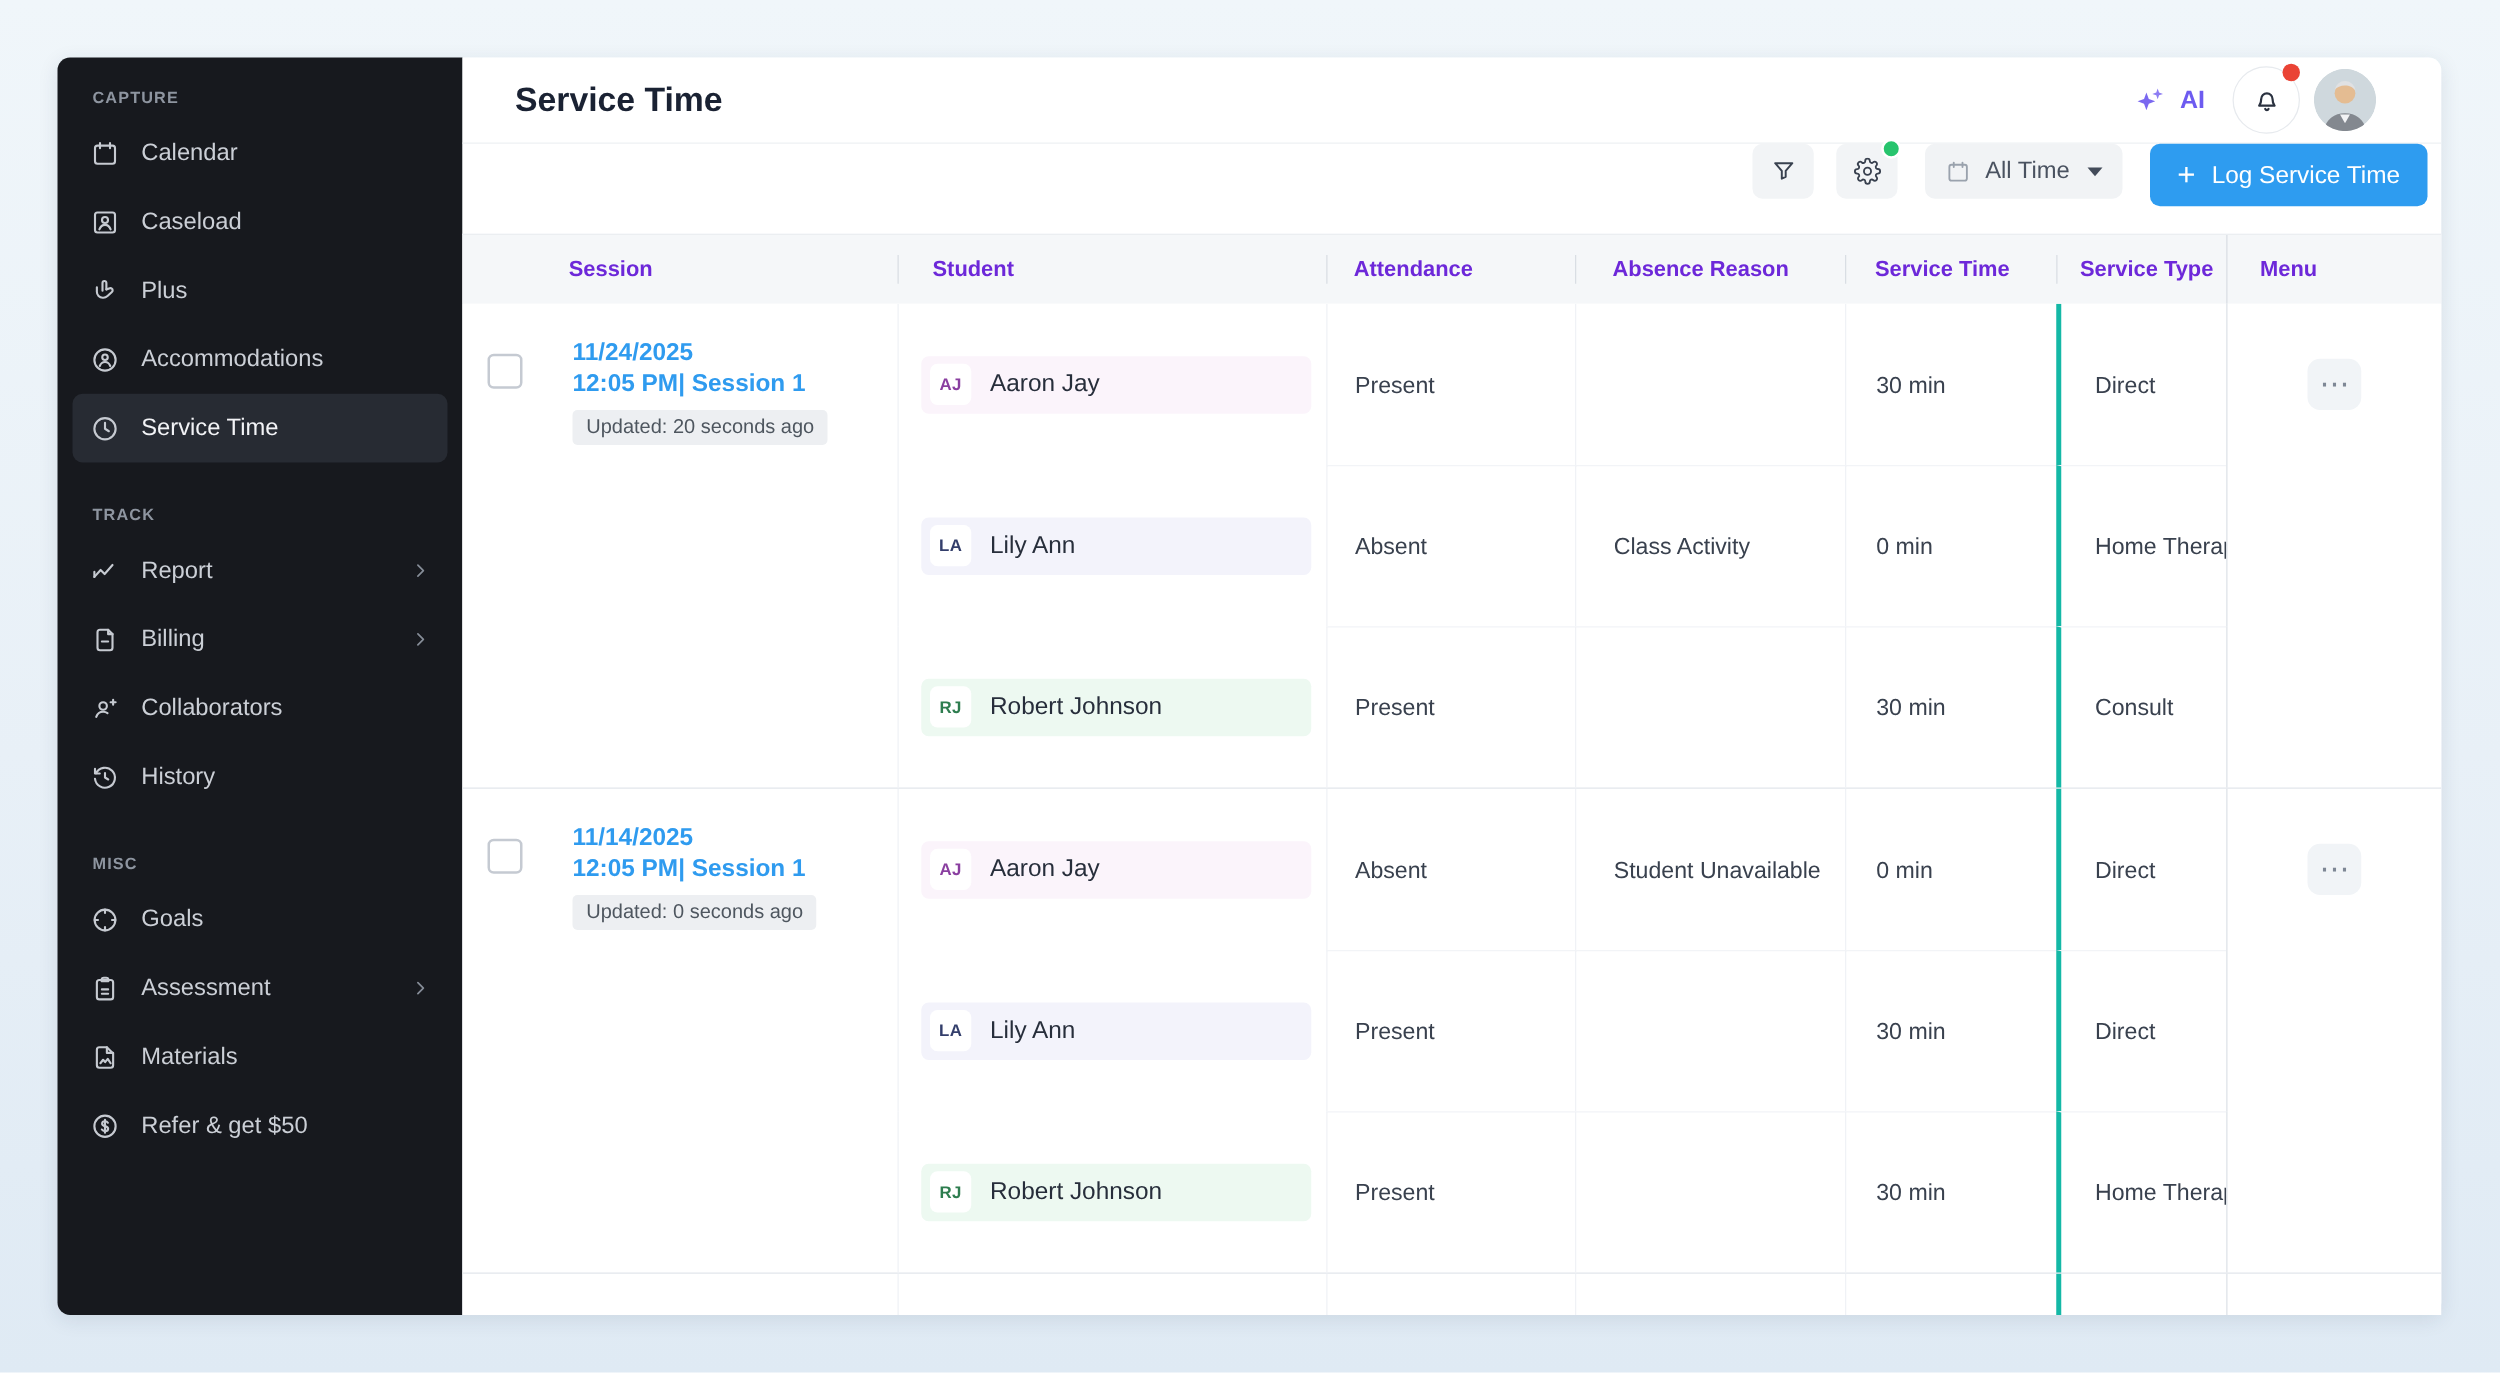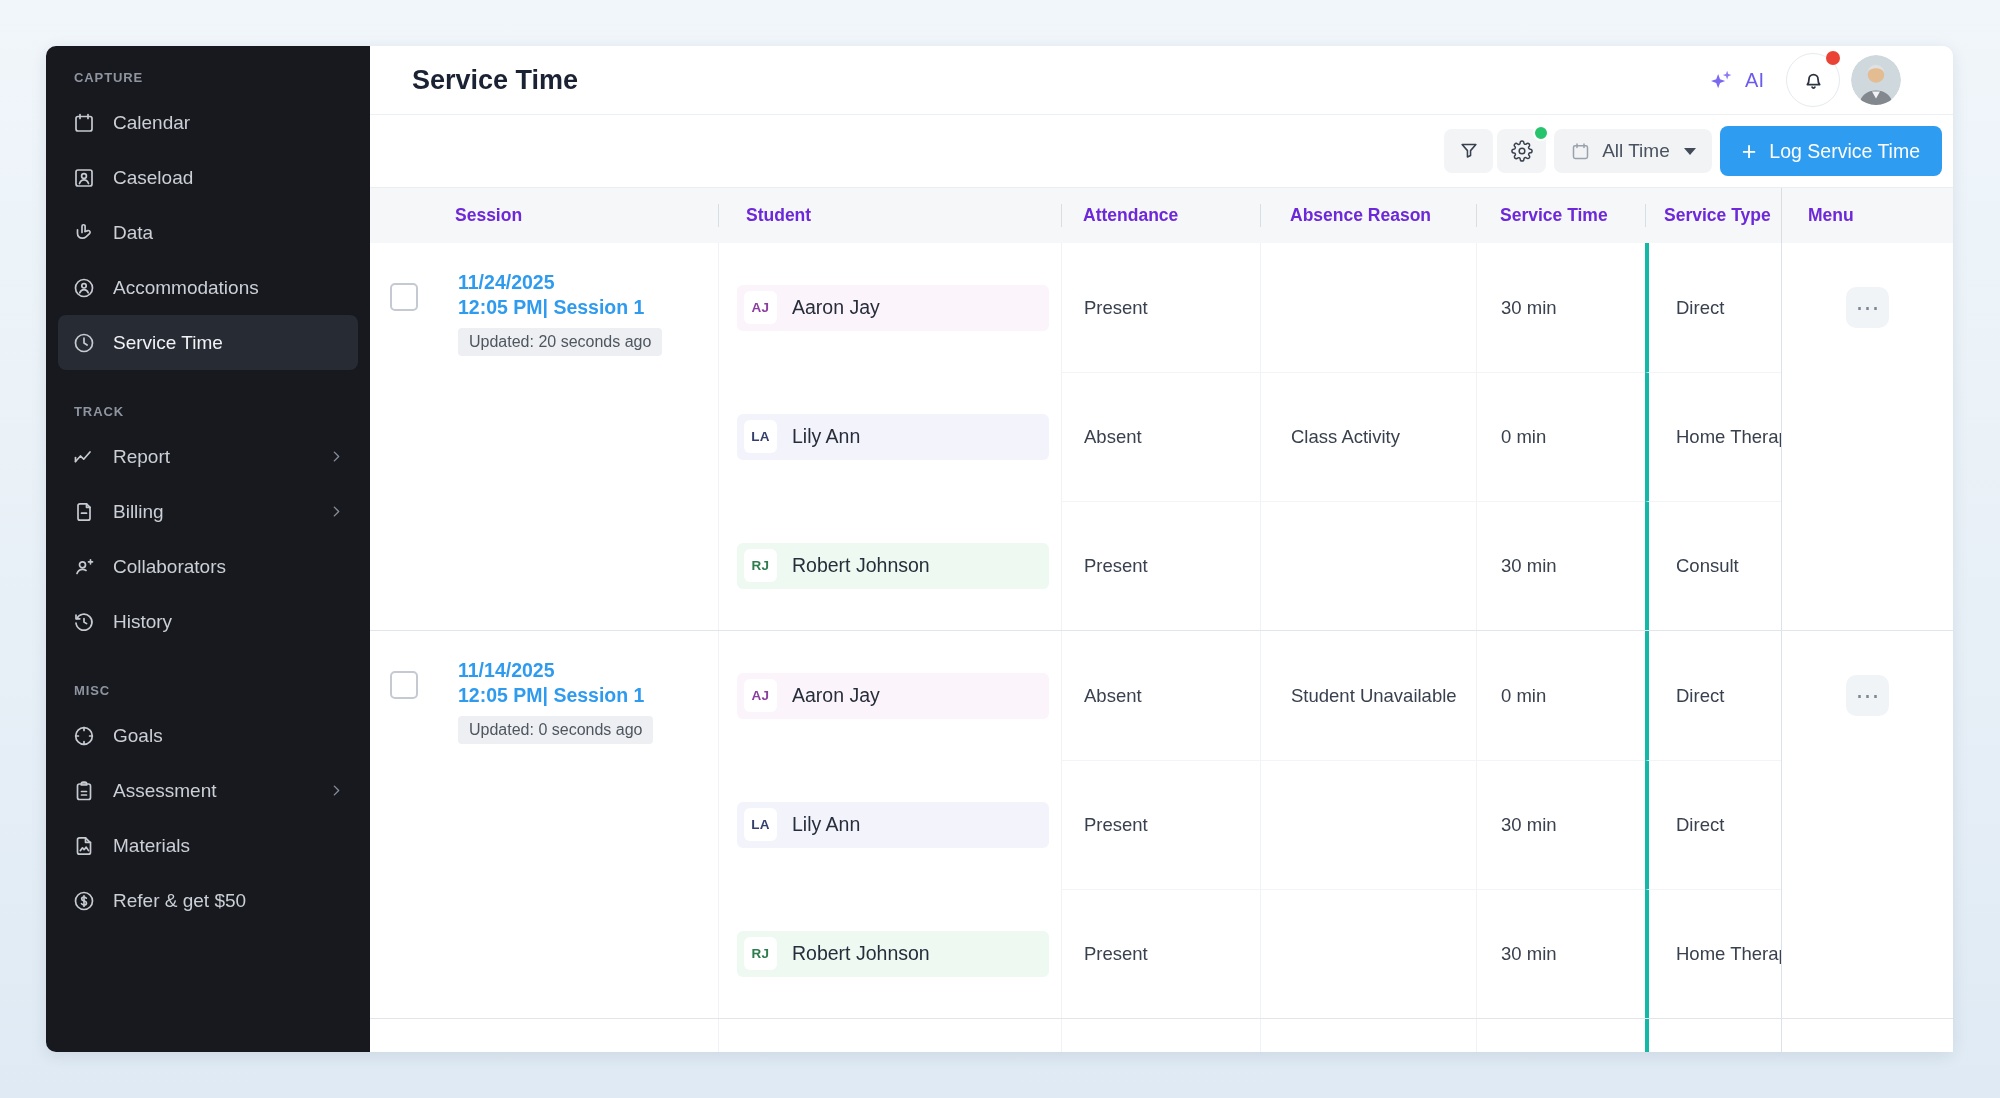--- a/index.html
+++ b/index.html
@@ -34,30 +34,30 @@
   .nav-label{margin-left:17px;font-size:19px;color:#CBCFD6;white-space:nowrap}
   .chev{margin-left:auto;color:#868D98;display:flex}
   .chev svg{width:15px;height:15px}
 
   
   .main{flex:1;background:#ffffff;border-radius:0 10px 10px 0;display:flex;flex-direction:column;min-width:0}
   .mheader{height:69px;flex:none;display:flex;align-items:center;padding:0 52px 0 42px;
            border-bottom:1px solid #eef1f4;box-sizing:border-box}
   .mtitle{font-size:27px;font-weight:700;color:#1A2233}
   .hright{margin-left:auto;display:flex;align-items:center}
-  .ai-btn{display:flex;align-items:center;gap:10px;color:#6D5BF0;font-size:20px;font-weight:400;cursor:pointer}
+  .ai-btn{display:flex;align-items:center;gap:10px;color:#6D5BF0;font-size:20px;font-weight:700;cursor:pointer}
   .ai-btn svg{width:27px;height:27px}
   .bell-wrap{position:relative;width:52px;height:52px;border:1px solid #E7EAEE;border-radius:50%;
              display:flex;align-items:center;justify-content:center;margin-left:22px;cursor:pointer;background:#fff}
   .bell-wrap svg{width:25px;height:25px;color:#2B3240}
   .red-dot{position:absolute;top:-3px;right:-1px;width:14px;height:14px;background:#EA4335;border-radius:50%}
   .avatar{width:50px;height:50px;border-radius:50%;overflow:hidden;margin-left:11px;flex:none;cursor:pointer}
 
-  .mtoolbar{height:72px;flex:none;display:flex;align-items:center;justify-content:flex-end;
-            padding:0 11px 0 42px;gap:4px}
+  .mtoolbar{height:72px;flex:none;display:flex;align-items:flex-start;justify-content:flex-end;
+            padding:0 11px 0 42px;gap:18px}
   .icon-btn{width:49px;height:44px;background:#F2F4F6;border-radius:8px;display:flex;align-items:center;
             justify-content:center;position:relative;cursor:pointer;border:none}
   .icon-btn svg{width:22px;height:22px;color:#39414F}
   .green-dot{position:absolute;top:-4px;right:-3px;width:12px;height:12px;background:#27C46D;
              border:2.5px solid #fff;border-radius:50%}
   .range-btn{height:44px;background:#F1F3F5;border-radius:8px;display:flex;align-items:center;
              padding:0 16px;gap:11px;cursor:pointer;margin-left:4px}
   .range-btn .cal{width:21px;height:21px;color:#9AA2AD;display:flex}
   .range-btn .cal svg{width:21px;height:21px}
   .range-label{font-size:19px;color:#4A5260}
@@ -140,21 +140,21 @@
          <span class="nav-label">Caseload</span>
 
        </div>
         <div class="nav-item">
          <span class="nav-icon">
             <svg viewBox="0 0 24 24" fill="none" stroke="currentColor" stroke-width="1.7" stroke-linecap="round" stroke-linejoin="round">
               <path d="M10 11.5V5.3a1.55 1.55 0 0 1 3.1 0v5.2"></path>
               <path d="M13.1 10.5l2.8-.9c1.1-.35 2.2.45 2.2 1.6 0 .5-.2 1-.6 1.35l-3.5 3.3c-.9.85-2.1 1.35-3.35 1.35h-.5A4.65 4.65 0 0 1 5.5 12.5V8.8"></path>
             </svg>
           </span>
-         <span class="nav-label">Data</span>
+         <span class="nav-label">Plus</span>
 
        </div>
         <div class="nav-item">
          <span class="nav-icon">
             <svg viewBox="0 0 24 24" fill="none" stroke="currentColor" stroke-width="1.7" stroke-linecap="round" stroke-linejoin="round">
               <circle cx="12" cy="12" r="8.5"></circle>
               <circle cx="12" cy="9.8" r="2.2"></circle>
               <path d="M7.8 16.8c.8-2.1 2.4-3.2 4.2-3.2s3.4 1.1 4.2 3.2"></path>
             </svg>
           </span>

